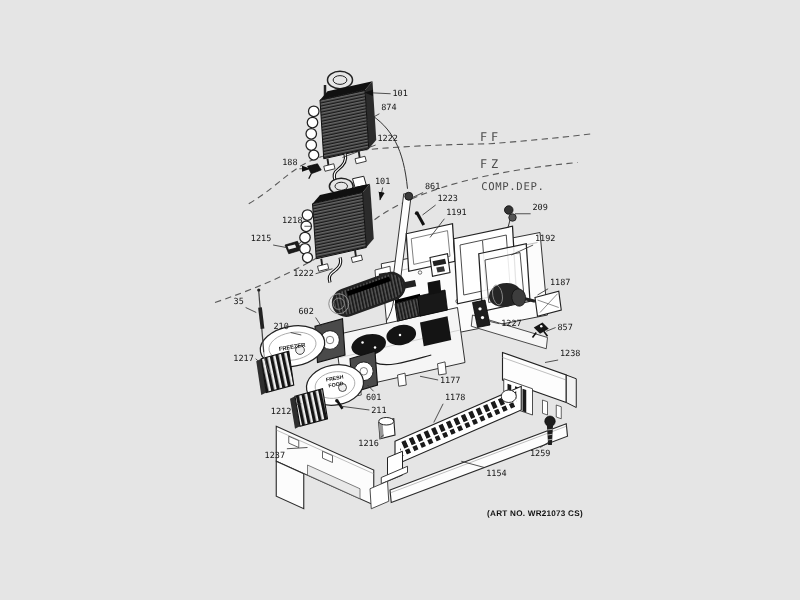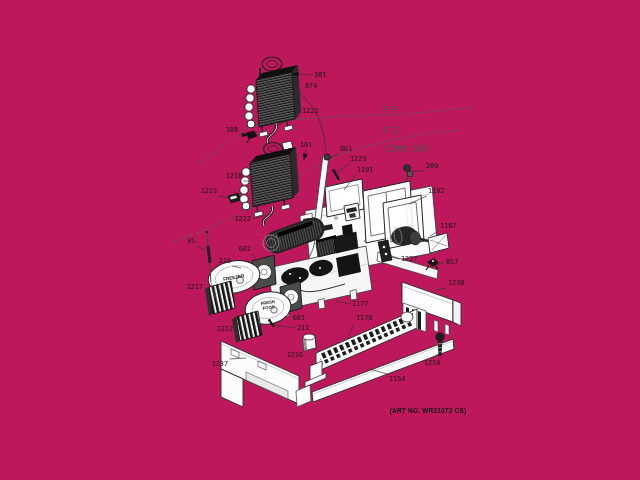--- a/index.html
+++ b/index.html
@@ -1,16 +1,16 @@
 <!DOCTYPE html>
 <html><head>
 <meta charset="utf-8">
 <style>
   html,body{margin:0;padding:0;background:#ffffff;}
-  #page{position:relative;width:640px;height:480px;background:#be185d;overflow:hidden;}
+  #page{position:relative;width:640px;height:480px;background:#e5e5e5;overflow:hidden;}
   svg{display:block;}
   .callout{font-family:"DejaVu Sans Mono",monospace;font-size:6.8px;fill:#161616;}
   .zone{font-family:"DejaVu Sans Mono",monospace;fill:#4c4c4c;}
   .fanlabel{font-family:"Liberation Sans",sans-serif;font-weight:bold;fill:#111;}
   .artno{font-family:"Liberation Sans",sans-serif;font-weight:bold;font-size:6.5px;fill:#111;letter-spacing:.2px;}
   .leader{stroke:#2e2e2e;stroke-width:.65;fill:none;}
   .dash{fill:none;stroke:#5a5a5a;stroke-width:.9;stroke-dasharray:5 3.5;}
   .ol{stroke:#1c1c1c;fill:none;}
   .wire{stroke:#333;stroke-width:.8;fill:none;}
 </style>

